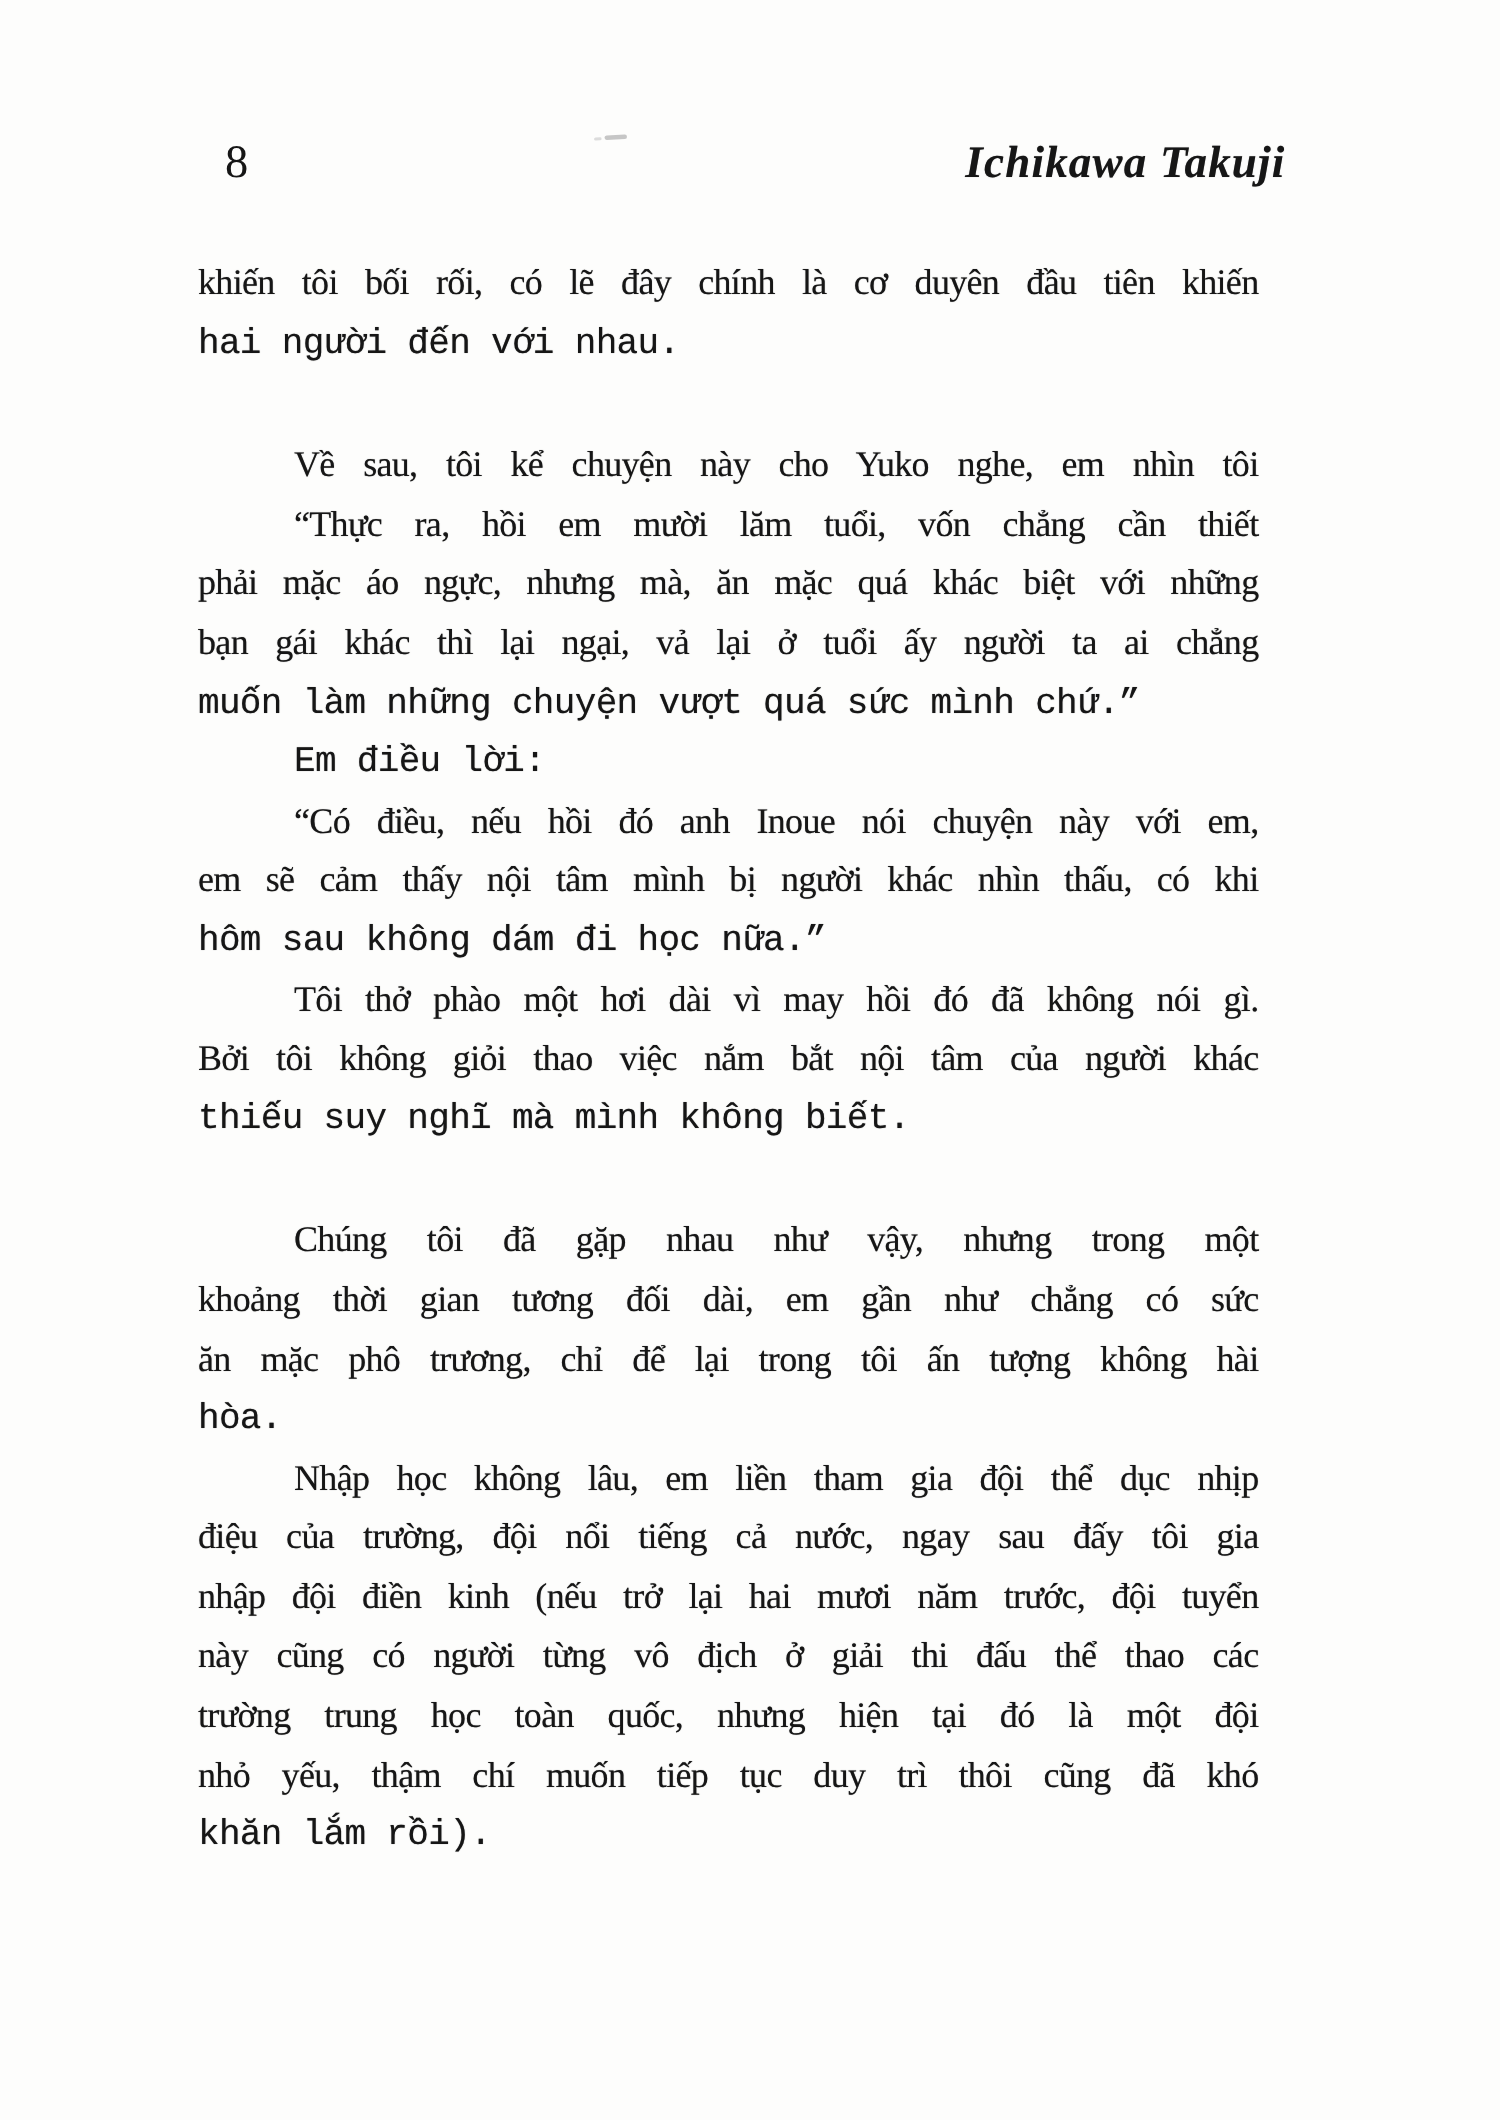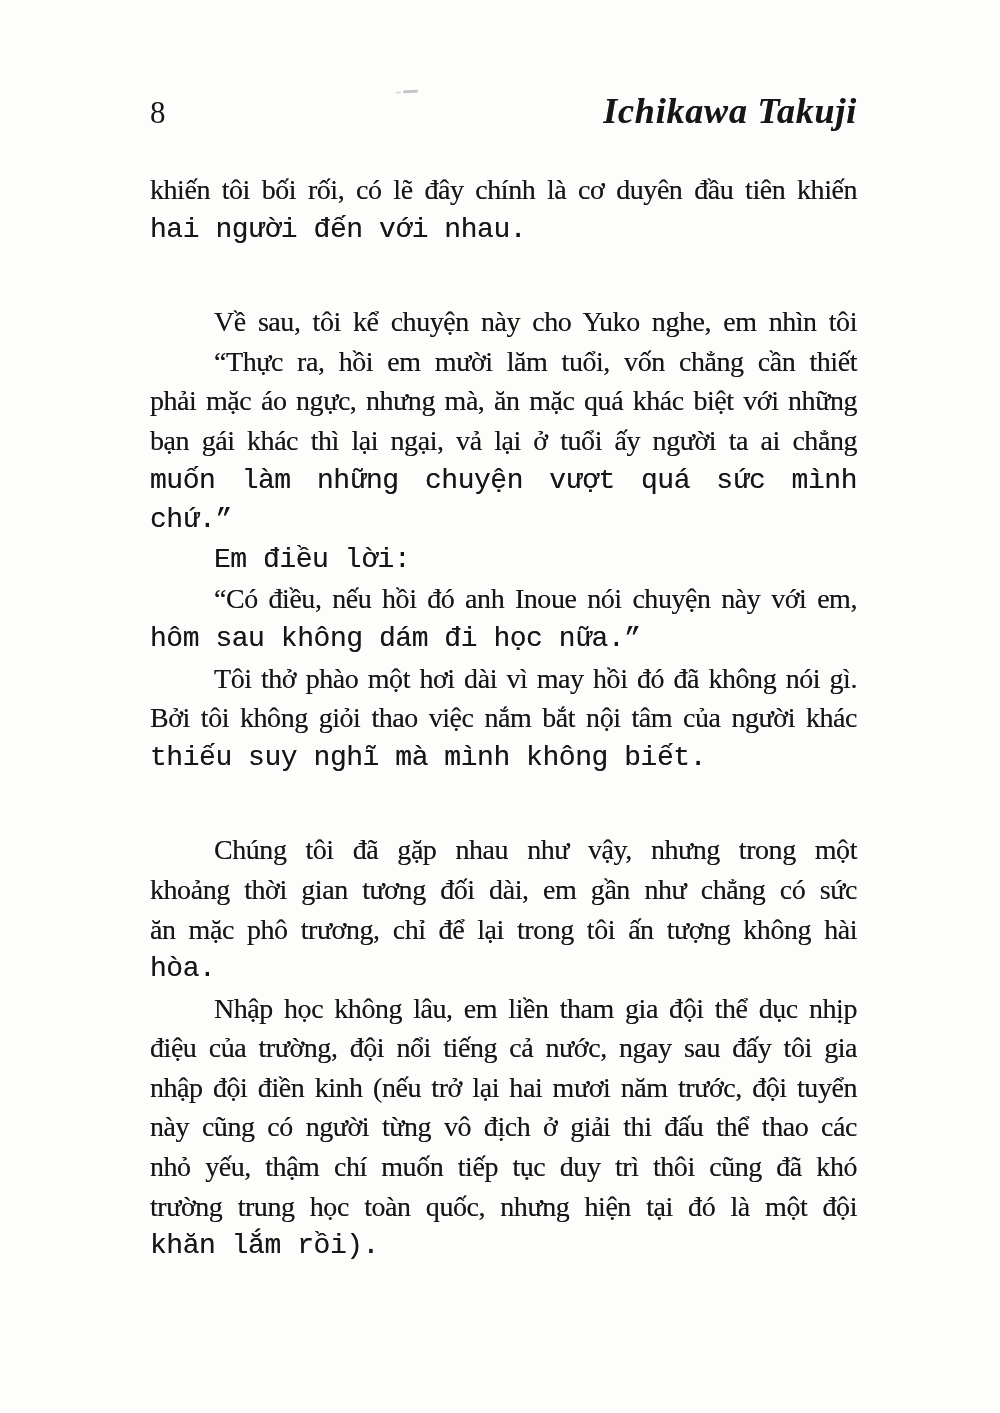--- a/index.html
+++ b/index.html
@@ -21,21 +21,21 @@
     width: 707px;
     display: flex;
     justify-content: space-between;
     align-items: baseline;
   }
   .folio {
     font-size: 31px;
     letter-spacing: 0.2px;
   }
   .running-author {
-    font-size: 36px;
+    font-size: 30px;
     font-weight: bold;
     font-style: italic;
     letter-spacing: 0.8px;
     text-shadow: 0 0 0.5px rgba(0,0,0,0.5);
   }
   
   .scan-artifact {
     position: absolute;
     left: 403px;
     top: 90px;
@@ -52,30 +52,30 @@
     left: -7px;
     top: 1px;
     width: 5px;
     height: 2px;
     background: #c2c2c2;
     border-radius: 2px;
   }
   
   .page-body {
     position: absolute;
-    left: 150px;
+    left: 132px;
     top: 170px;
     width: 707px;
-    font-size: 28px;
+    font-size: 24px;
     line-height: 39.6px;
     letter-spacing: -0.45px;
     text-shadow: 0 0 0.6px rgba(0,0,0,0.55);
   }
   .para { margin: 0; }
-  .para.gap { margin-top: 53px; }
+  .para.gap { margin-top: 42px; }
   .line {
     text-align: justify;
     text-align-last: justify;
   }
   .line.last { text-align-last: left; font-family: Liberation Mono, monospace; }
   .line.indent { padding-left: 64px; }
 </style>
 </head>
 <body>
 
@@ -100,37 +100,38 @@
         <div class="line indent">“Thực ra, hồi em mười lăm tuổi, vốn chẳng cần thiết</div>
         <div class="line">phải mặc áo ngực, nhưng mà, ăn mặc quá khác biệt với những</div>
         <div class="line">bạn gái khác thì lại ngại, vả lại ở tuổi ấy người ta ai chẳng</div>
         <div class="line last">muốn làm những chuyện vượt quá sức mình chứ.”</div>
       </div>
       <div class="para">
         <div class="line last indent">Em điều lời:</div>
       </div>
       <div class="para">
         <div class="line indent">“Có điều, nếu hồi đó anh Inoue nói chuyện này với em,</div>
+        <div class="line">em sẽ cảm thấy nội tâm mình bị người khác nhìn thấu, có khi</div>
         <div class="line last">hôm sau không dám đi học nữa.”</div>
       </div>
       <div class="para">
         <div class="line indent">Tôi thở phào một hơi dài vì may hồi đó đã không nói gì.</div>
         <div class="line">Bởi tôi không giỏi thao việc nắm bắt nội tâm của người khác</div>
         <div class="line last">thiếu suy nghĩ mà mình không biết.</div>
       </div>
       <div class="para gap">
         <div class="line indent">Chúng tôi đã gặp nhau như vậy, nhưng trong một</div>
         <div class="line">khoảng thời gian tương đối dài, em gần như chẳng có sức</div>
         <div class="line">ăn mặc phô trương, chỉ để lại trong tôi ấn tượng không hài</div>
         <div class="line last">hòa.</div>
       </div>
       <div class="para">
         <div class="line indent">Nhập học không lâu, em liền tham gia đội thể dục nhịp</div>
         <div class="line">điệu của trường, đội nổi tiếng cả nước, ngay sau đấy tôi gia</div>
         <div class="line">nhập đội điền kinh (nếu trở lại hai mươi năm trước, đội tuyển</div>
         <div class="line">này cũng có người từng vô địch ở giải thi đấu thể thao các</div>
+        <div class="line">trường trung học toàn quốc, nhưng hiện tại đó là một đội</div>
         <div class="line">nhỏ yếu, thậm chí muốn tiếp tục duy trì thôi cũng đã khó</div>
-        <div class="line">trường trung học toàn quốc, nhưng hiện tại đó là một đội</div>
         <div class="line last">khăn lắm rồi).</div>
       </div>
     </div>
 
 </div>
 
 </body></html>

